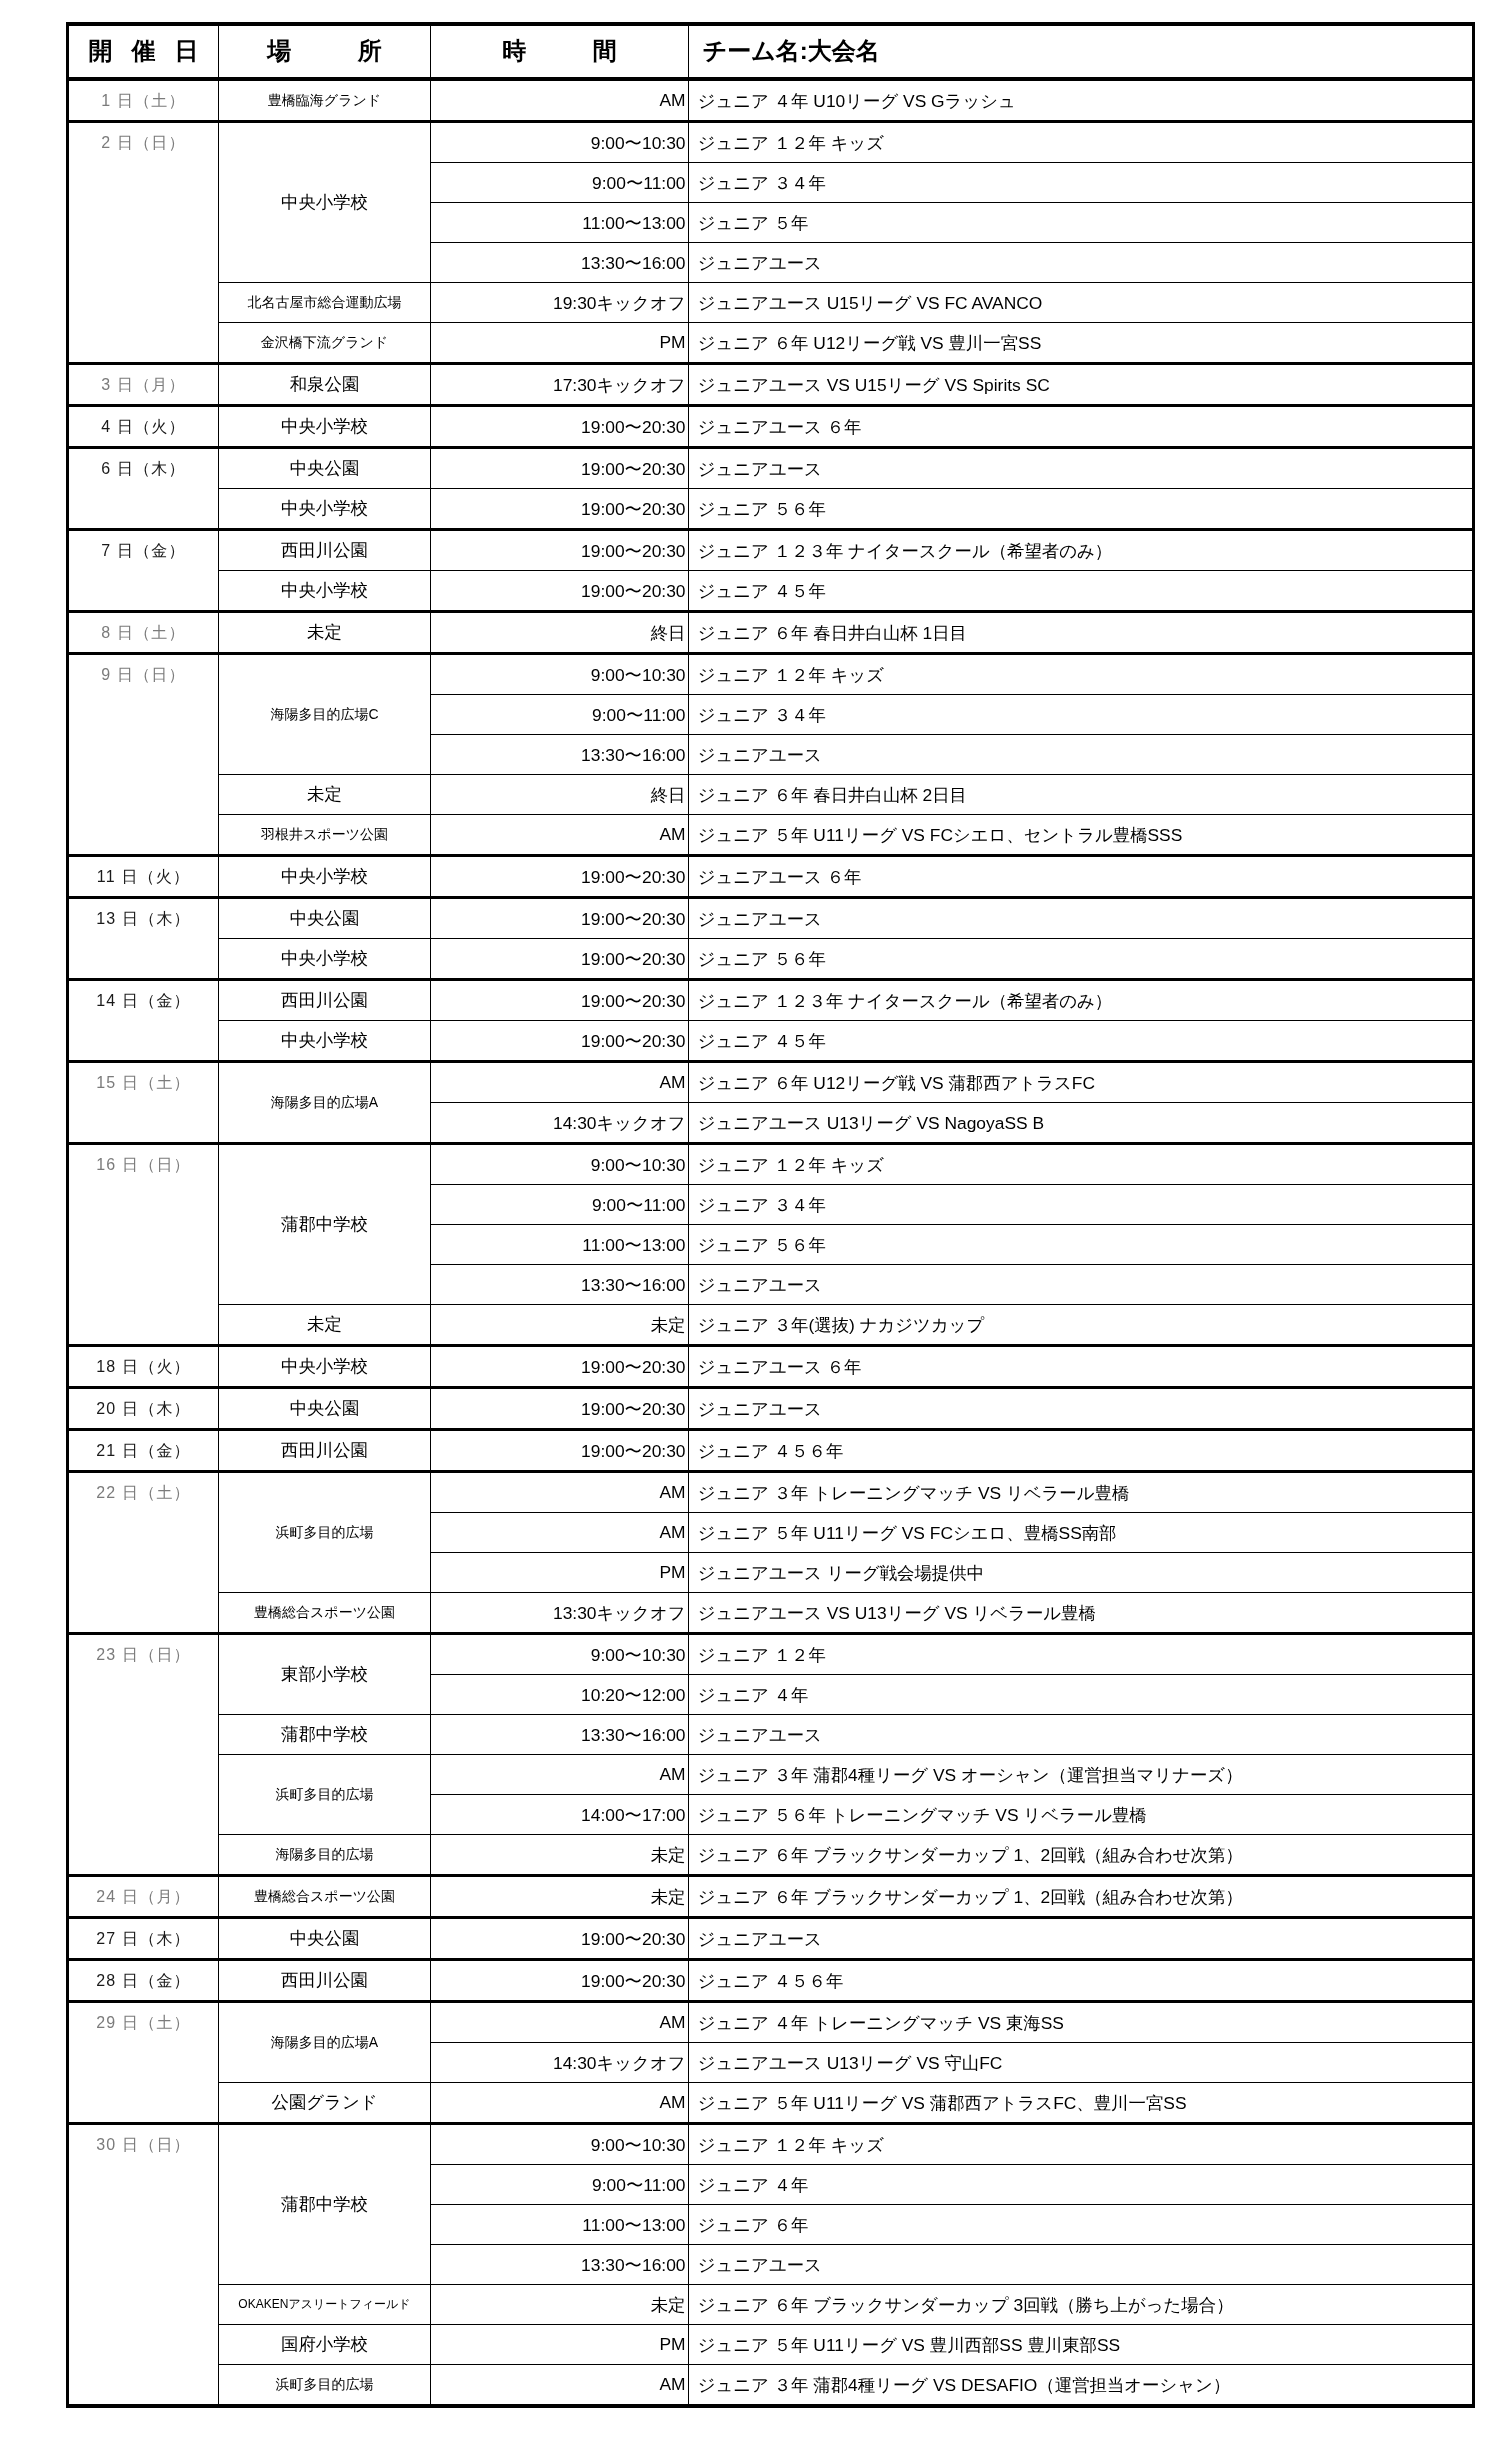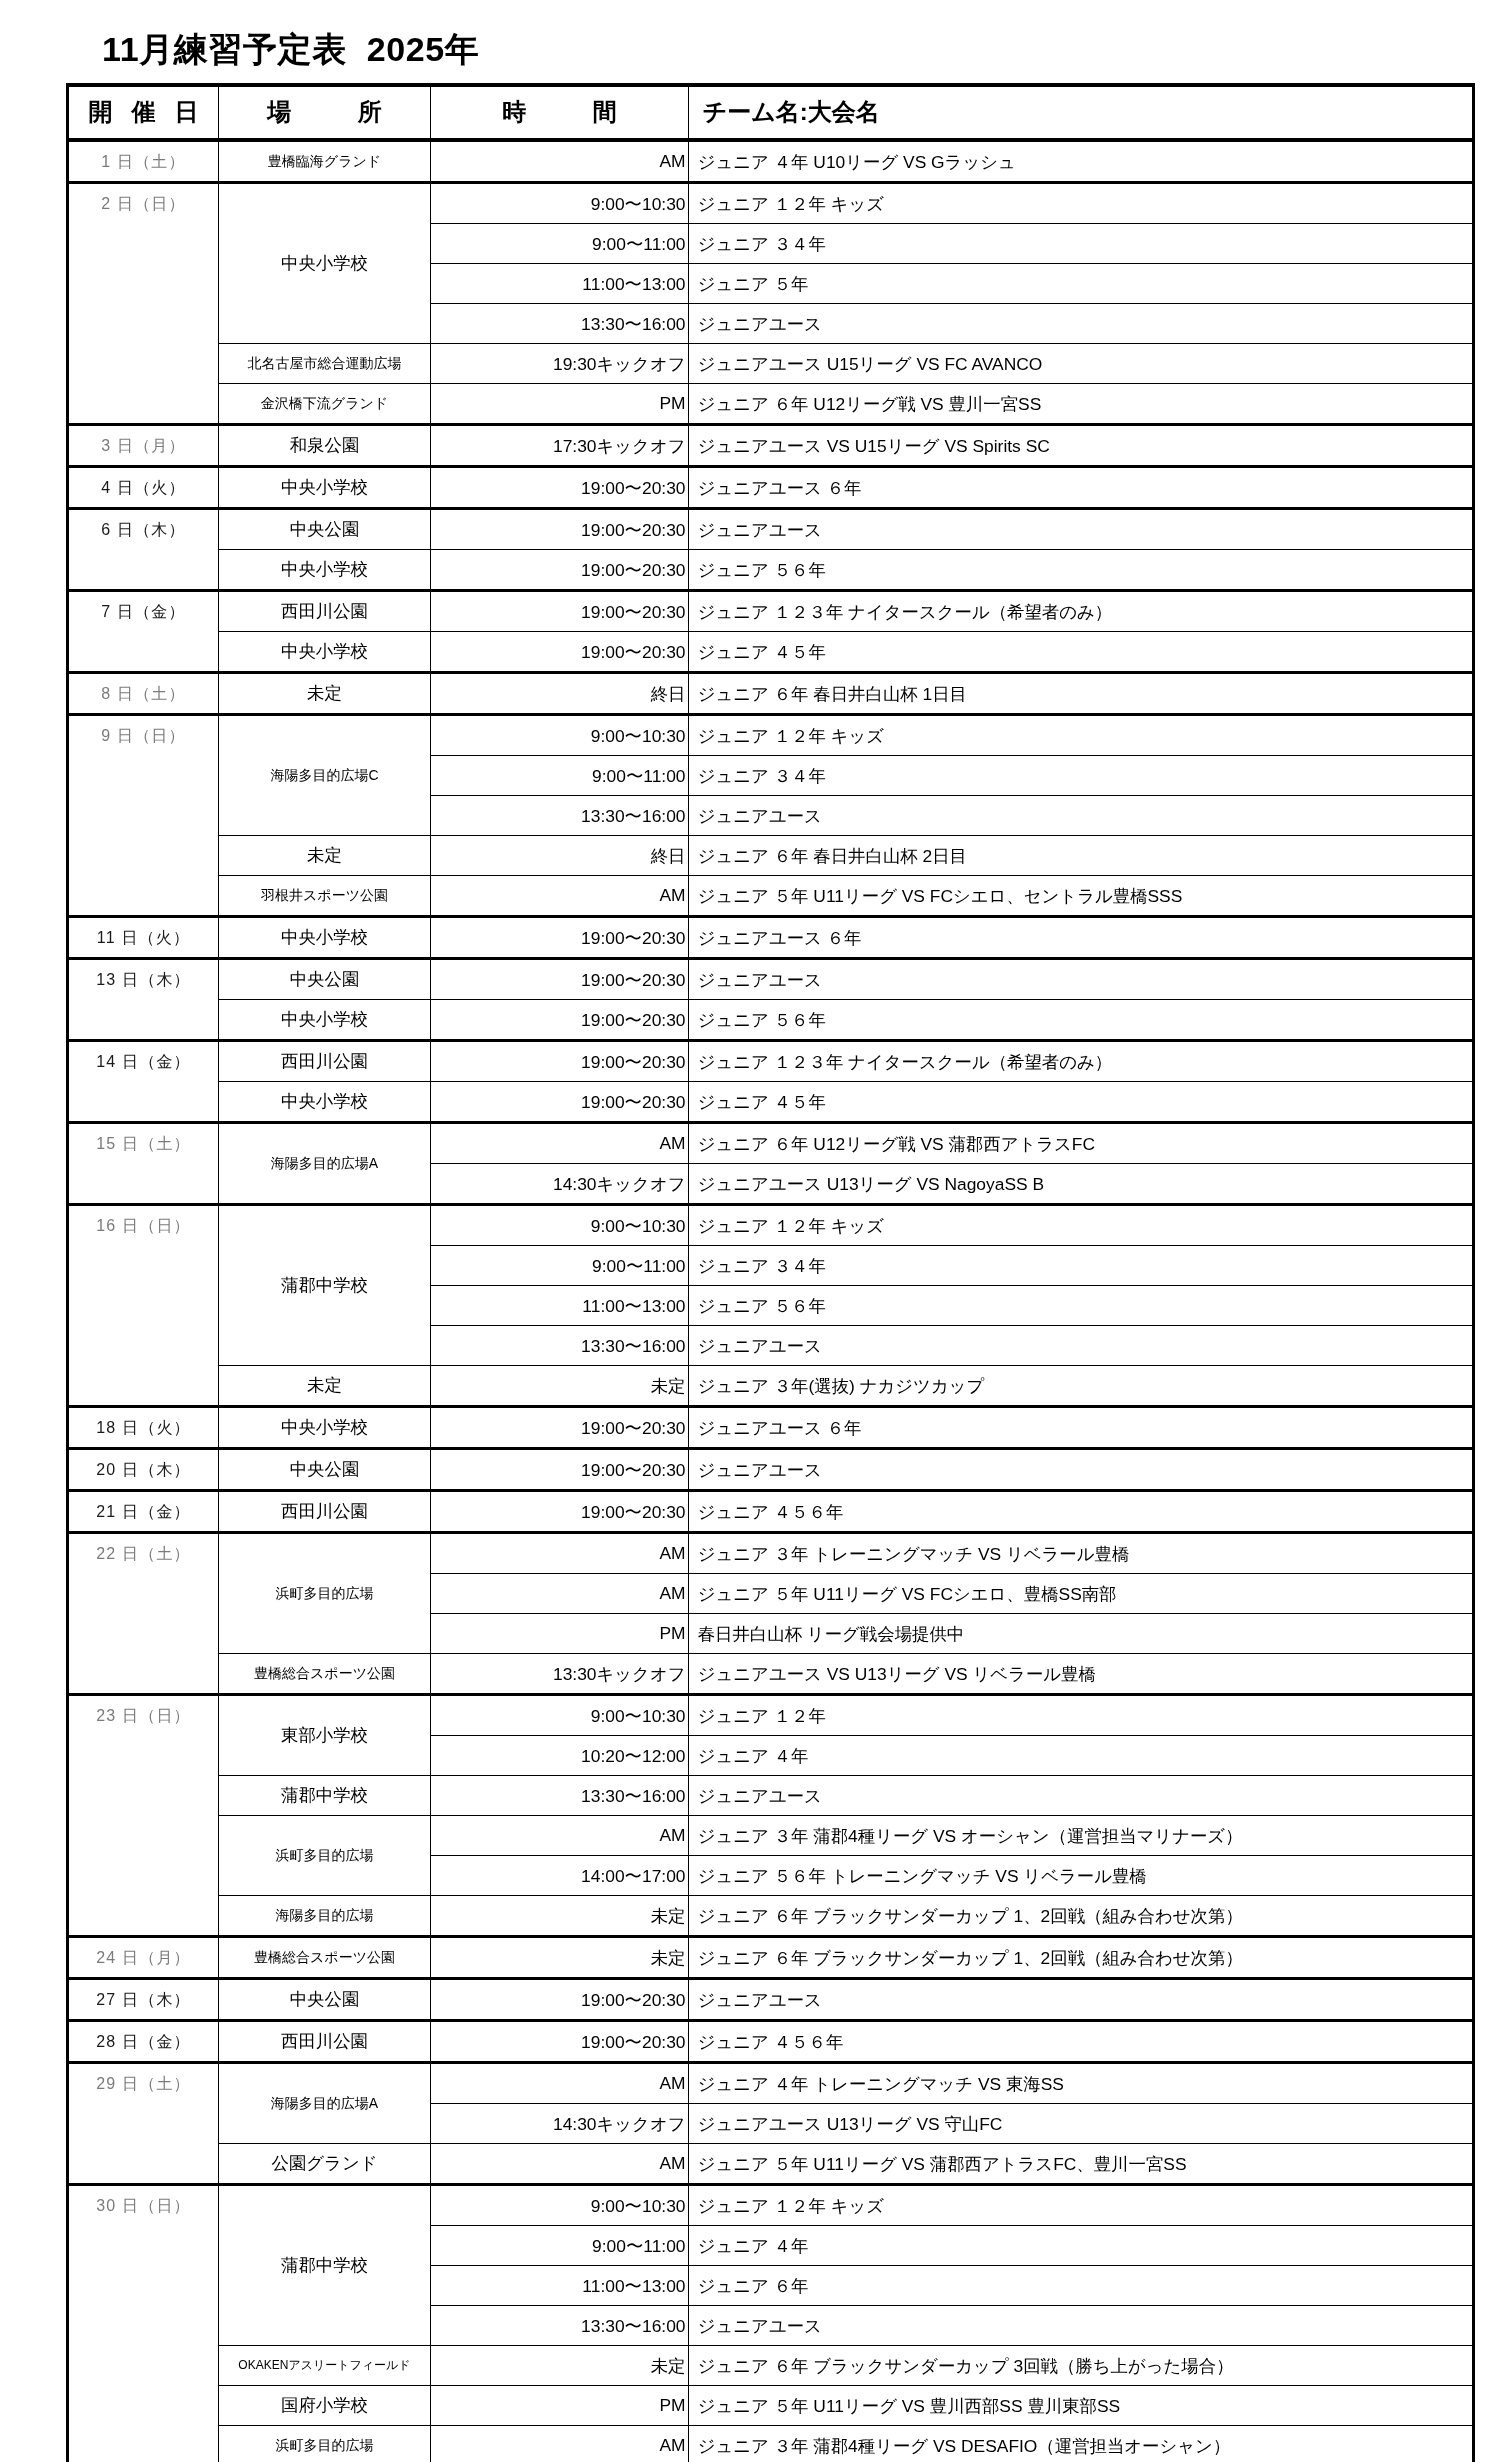--- a/index.html
+++ b/index.html
@@ -113,21 +113,20 @@
     padding: 7.5px 0 7.5px 8.7px;
     white-space: nowrap;
     margin-left: 44px;
   }
 </style>
 </head>
 <body>
 
 <div class="page">
 
-  <h1 class="doc-title">11月練習予定表  2025年</h1>
 
   <table class="schedule">
     <colgroup>
       <col class="c-date">
         <col class="c-place">
         <col class="c-time">
         <col class="c-team">
     </colgroup>
     <thead>
       <tr>
@@ -320,21 +319,21 @@
           <td class="place tiny" rowspan="3">浜町多目的広場</td>
           <td class="time">AM</td>
           <td class="team">ジュニア ３年 トレーニングマッチ VS リベラール豊橋</td>
         </tr>
         <tr>
           <td class="time">AM</td>
           <td class="team">ジュニア ５年 U11リーグ VS FCシエロ、豊橋SS南部</td>
         </tr>
         <tr>
           <td class="time">PM</td>
-          <td class="team">春日井白山杯 リーグ戦会場提供中</td>
+          <td class="team">ジュニアユース リーグ戦会場提供中</td>
         </tr>
         <tr>
           <td class="place tiny">豊橋総合スポーツ公園</td>
           <td class="time">13:30キックオフ</td>
           <td class="team">ジュニアユース VS U13リーグ VS リベラール豊橋</td>
         </tr>
         <tr class="day-start">
           <td class="date" rowspan="6">23 日（日）</td>
           <td class="place" rowspan="2">東部小学校</td>
           <td class="time">9:00〜10:30</td>

